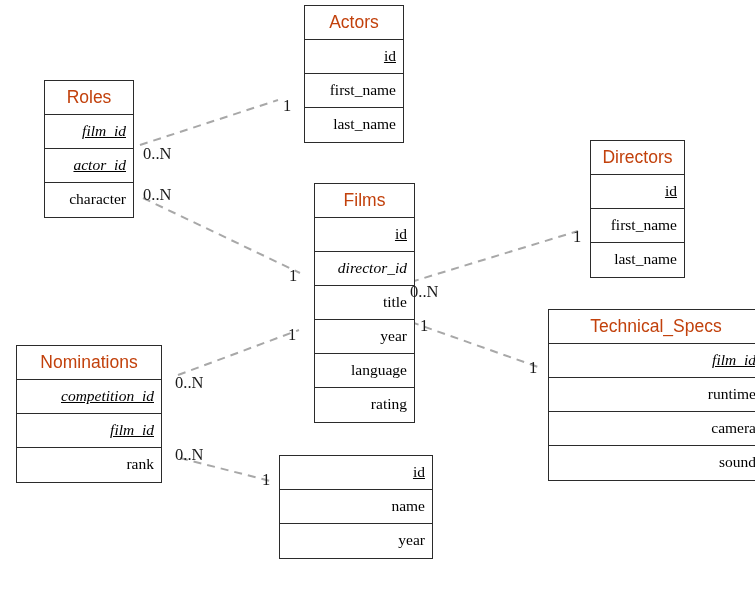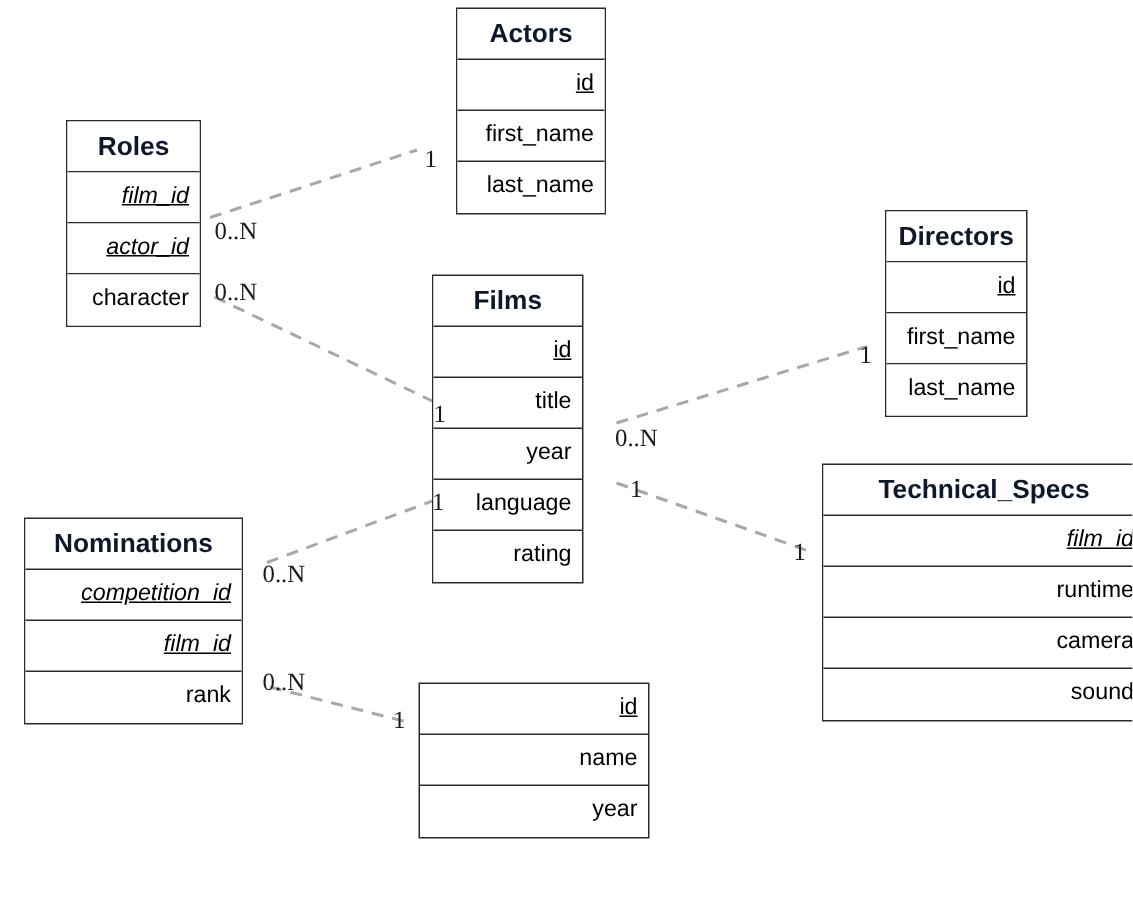--- a/index.html
+++ b/index.html
@@ -20,40 +20,41 @@
     position: absolute;
     box-sizing: border-box;
     border: 1.6px solid #2b2b2b;
     background: #ffffff;
   }
   .ent-header {
     box-sizing: border-box;
     height: 34px;
     line-height: 32px;
     text-align: center;
-    font-weight: bold;
+    font-weight: normal;
     font-size: 17.5px;
-    color: #0f172a;
+    color: #c2410c;
     border-bottom: 1.6px solid #2b2b2b;
     background: #ffffff;
     white-space: nowrap;
     overflow: hidden;
   }
   .ent-row {
     box-sizing: border-box;
     height: 34px;
     line-height: 32px;
     text-align: right;
     font-size: 15.5px;
     color: #000000;
     padding: 0 7px;
     border-bottom: 1px solid #2b2b2b;
     background: #ffffff;
     white-space: nowrap;
     overflow: hidden;
+    font-family: Liberation Serif, serif;
   }
   .ent-row:last-child { border-bottom: none; }
   .fld { display: inline-block; }
   .fld.pk { text-decoration: underline; }
   .fld.fk { font-style: italic; }
   .fld.pkfk { font-style: italic; text-decoration: underline; }
 
   svg#links {
     position: absolute;
     left: 0; top: 0;
@@ -93,23 +94,24 @@
     <div class="ent-row"><span class="fld">last_name</span></div>
   </div>
 
   <div class="entity" style="left:44px; top:80px; width:90px;">
     <div class="ent-header">Roles</div>
     <div class="ent-row"><span class="fld pkfk">film_id</span></div>
     <div class="ent-row"><span class="fld pkfk">actor_id</span></div>
     <div class="ent-row"><span class="fld">character</span></div>
   </div>
 
-  <div class="entity" style="left:288px; top:183px; width:101px;">
+  <div class="entity" style="left:314px; top:183px; width:101px;">
     <div class="ent-header">Films</div>
     <div class="ent-row"><span class="fld pk">id</span></div>
+    <div class="ent-row"><span class="fld fk">director_id</span></div>
     <div class="ent-row"><span class="fld">title</span></div>
     <div class="ent-row"><span class="fld">year</span></div>
     <div class="ent-row"><span class="fld">language</span></div>
     <div class="ent-row"><span class="fld">rating</span></div>
   </div>
 
   <div class="entity" style="left:590px; top:140px; width:95px;">
     <div class="ent-header">Directors</div>
     <div class="ent-row"><span class="fld pk">id</span></div>
     <div class="ent-row"><span class="fld">first_name</span></div>

